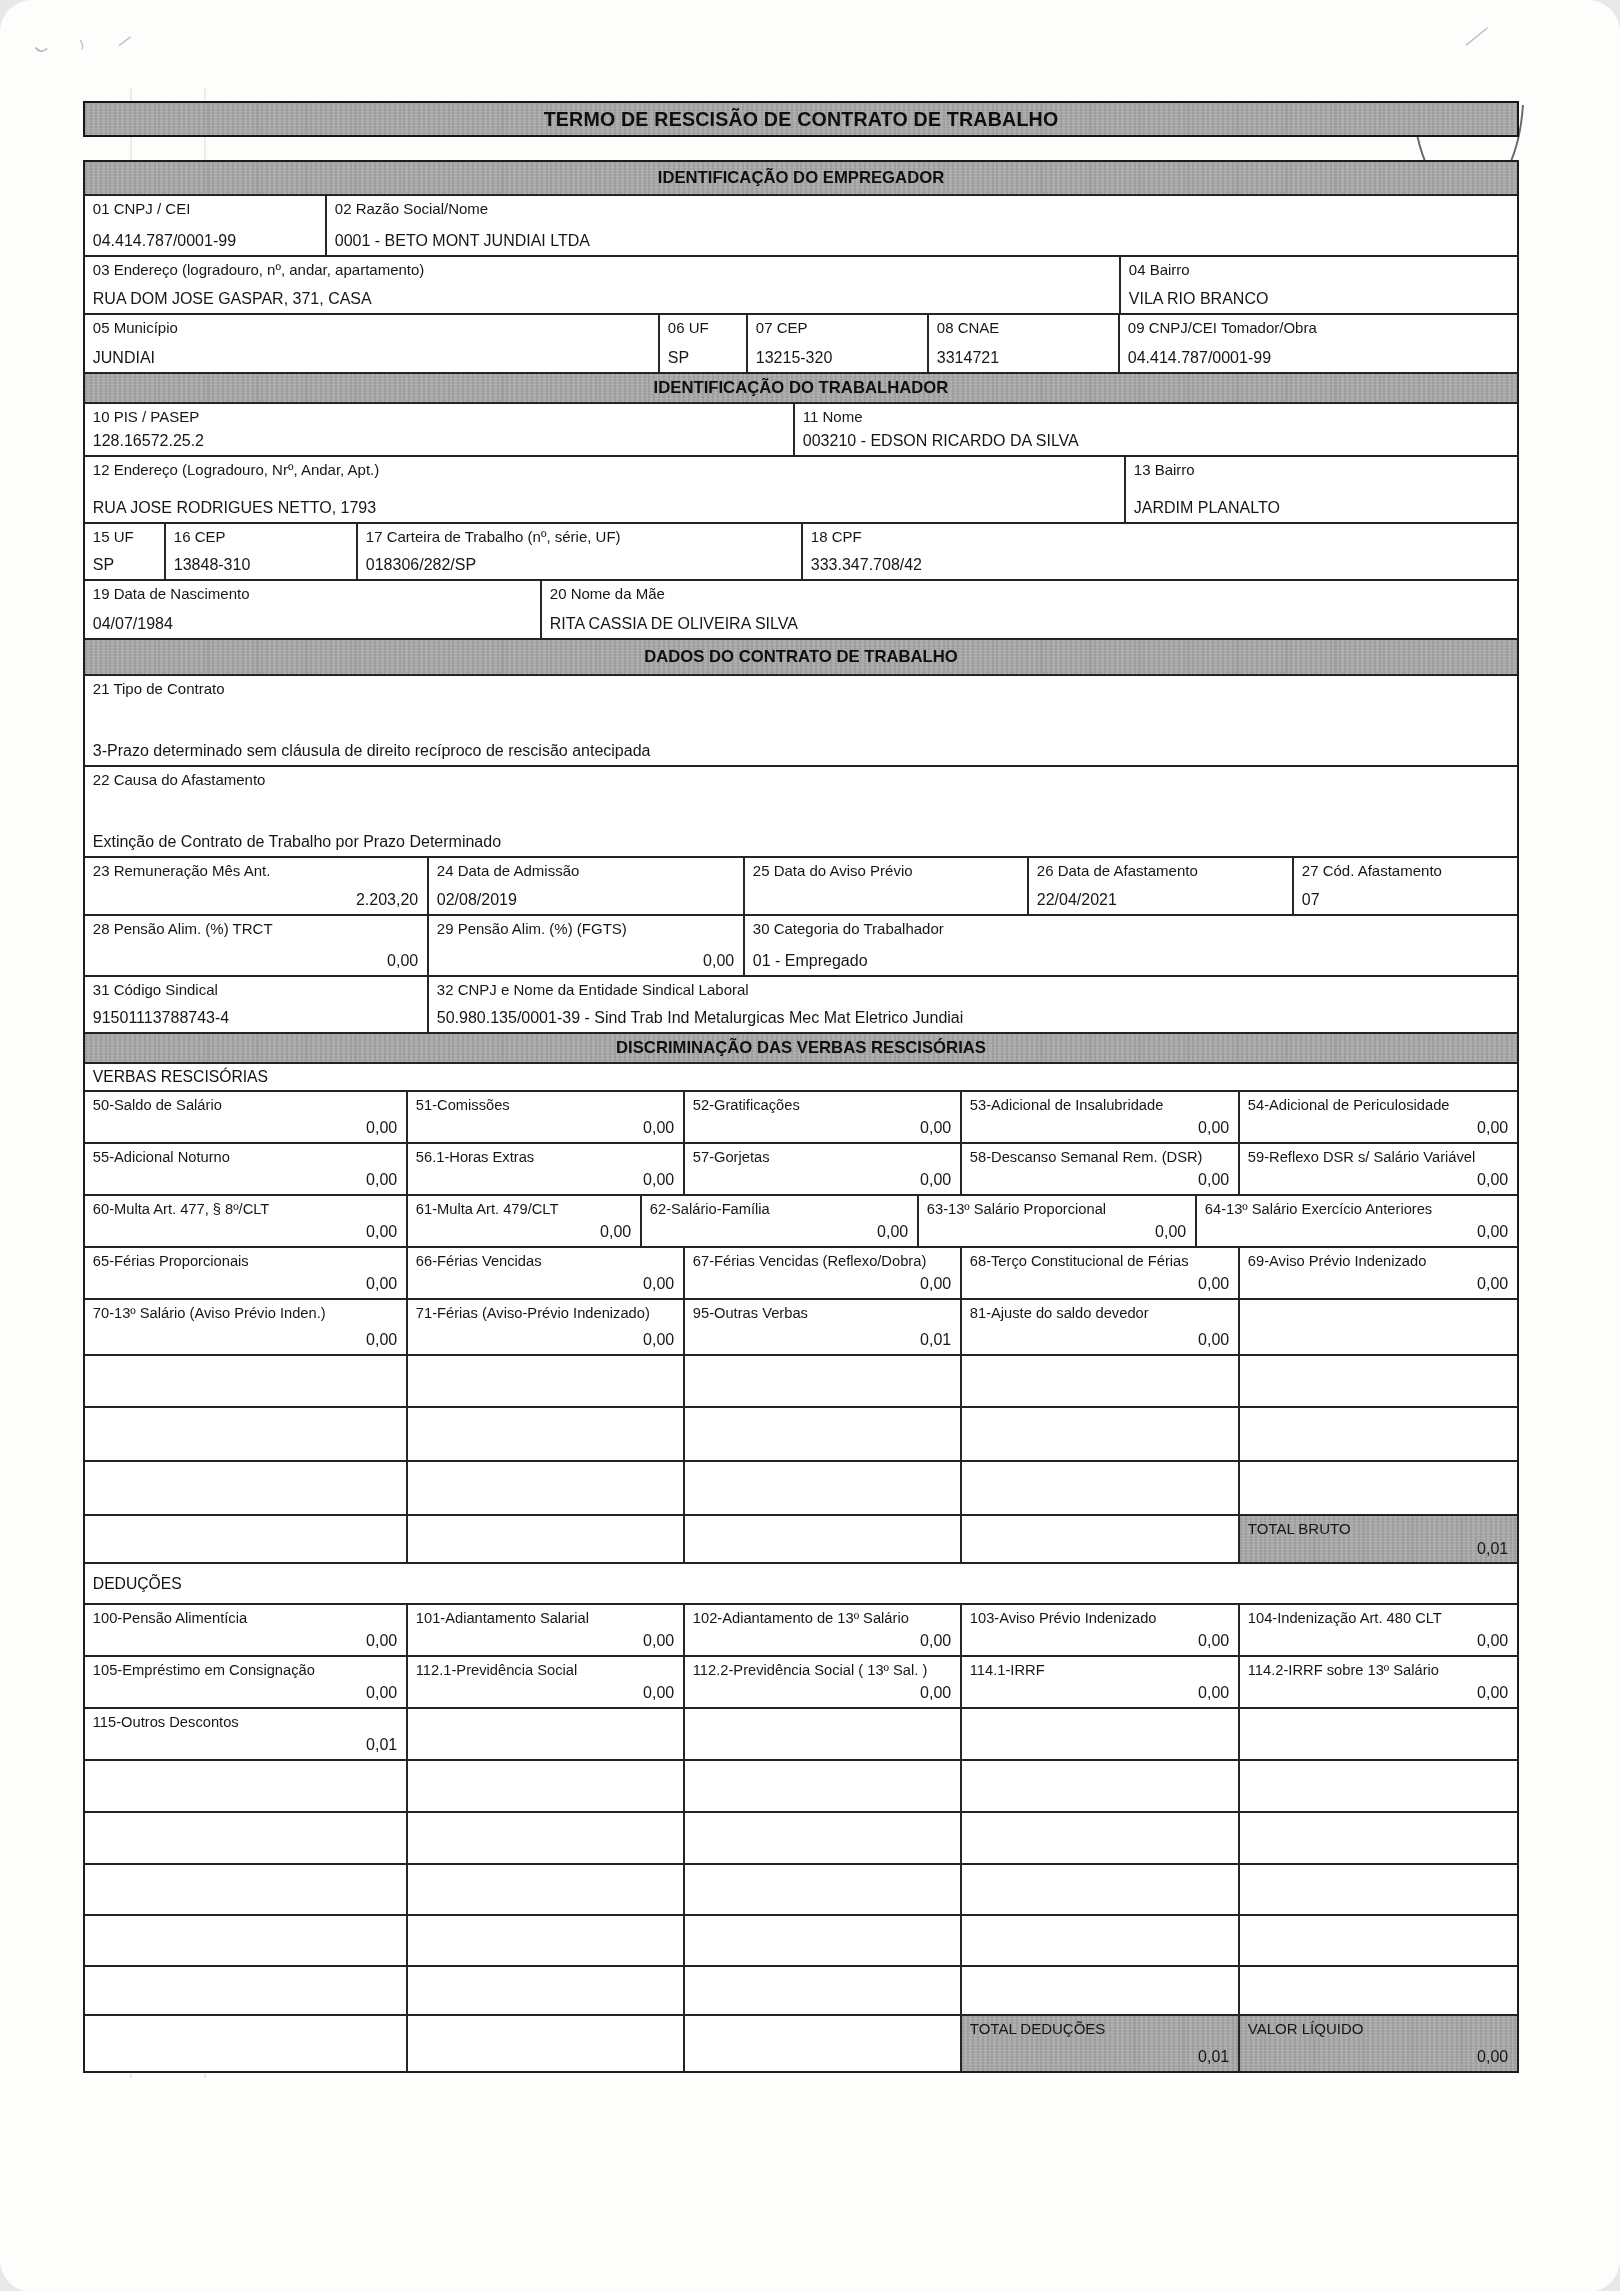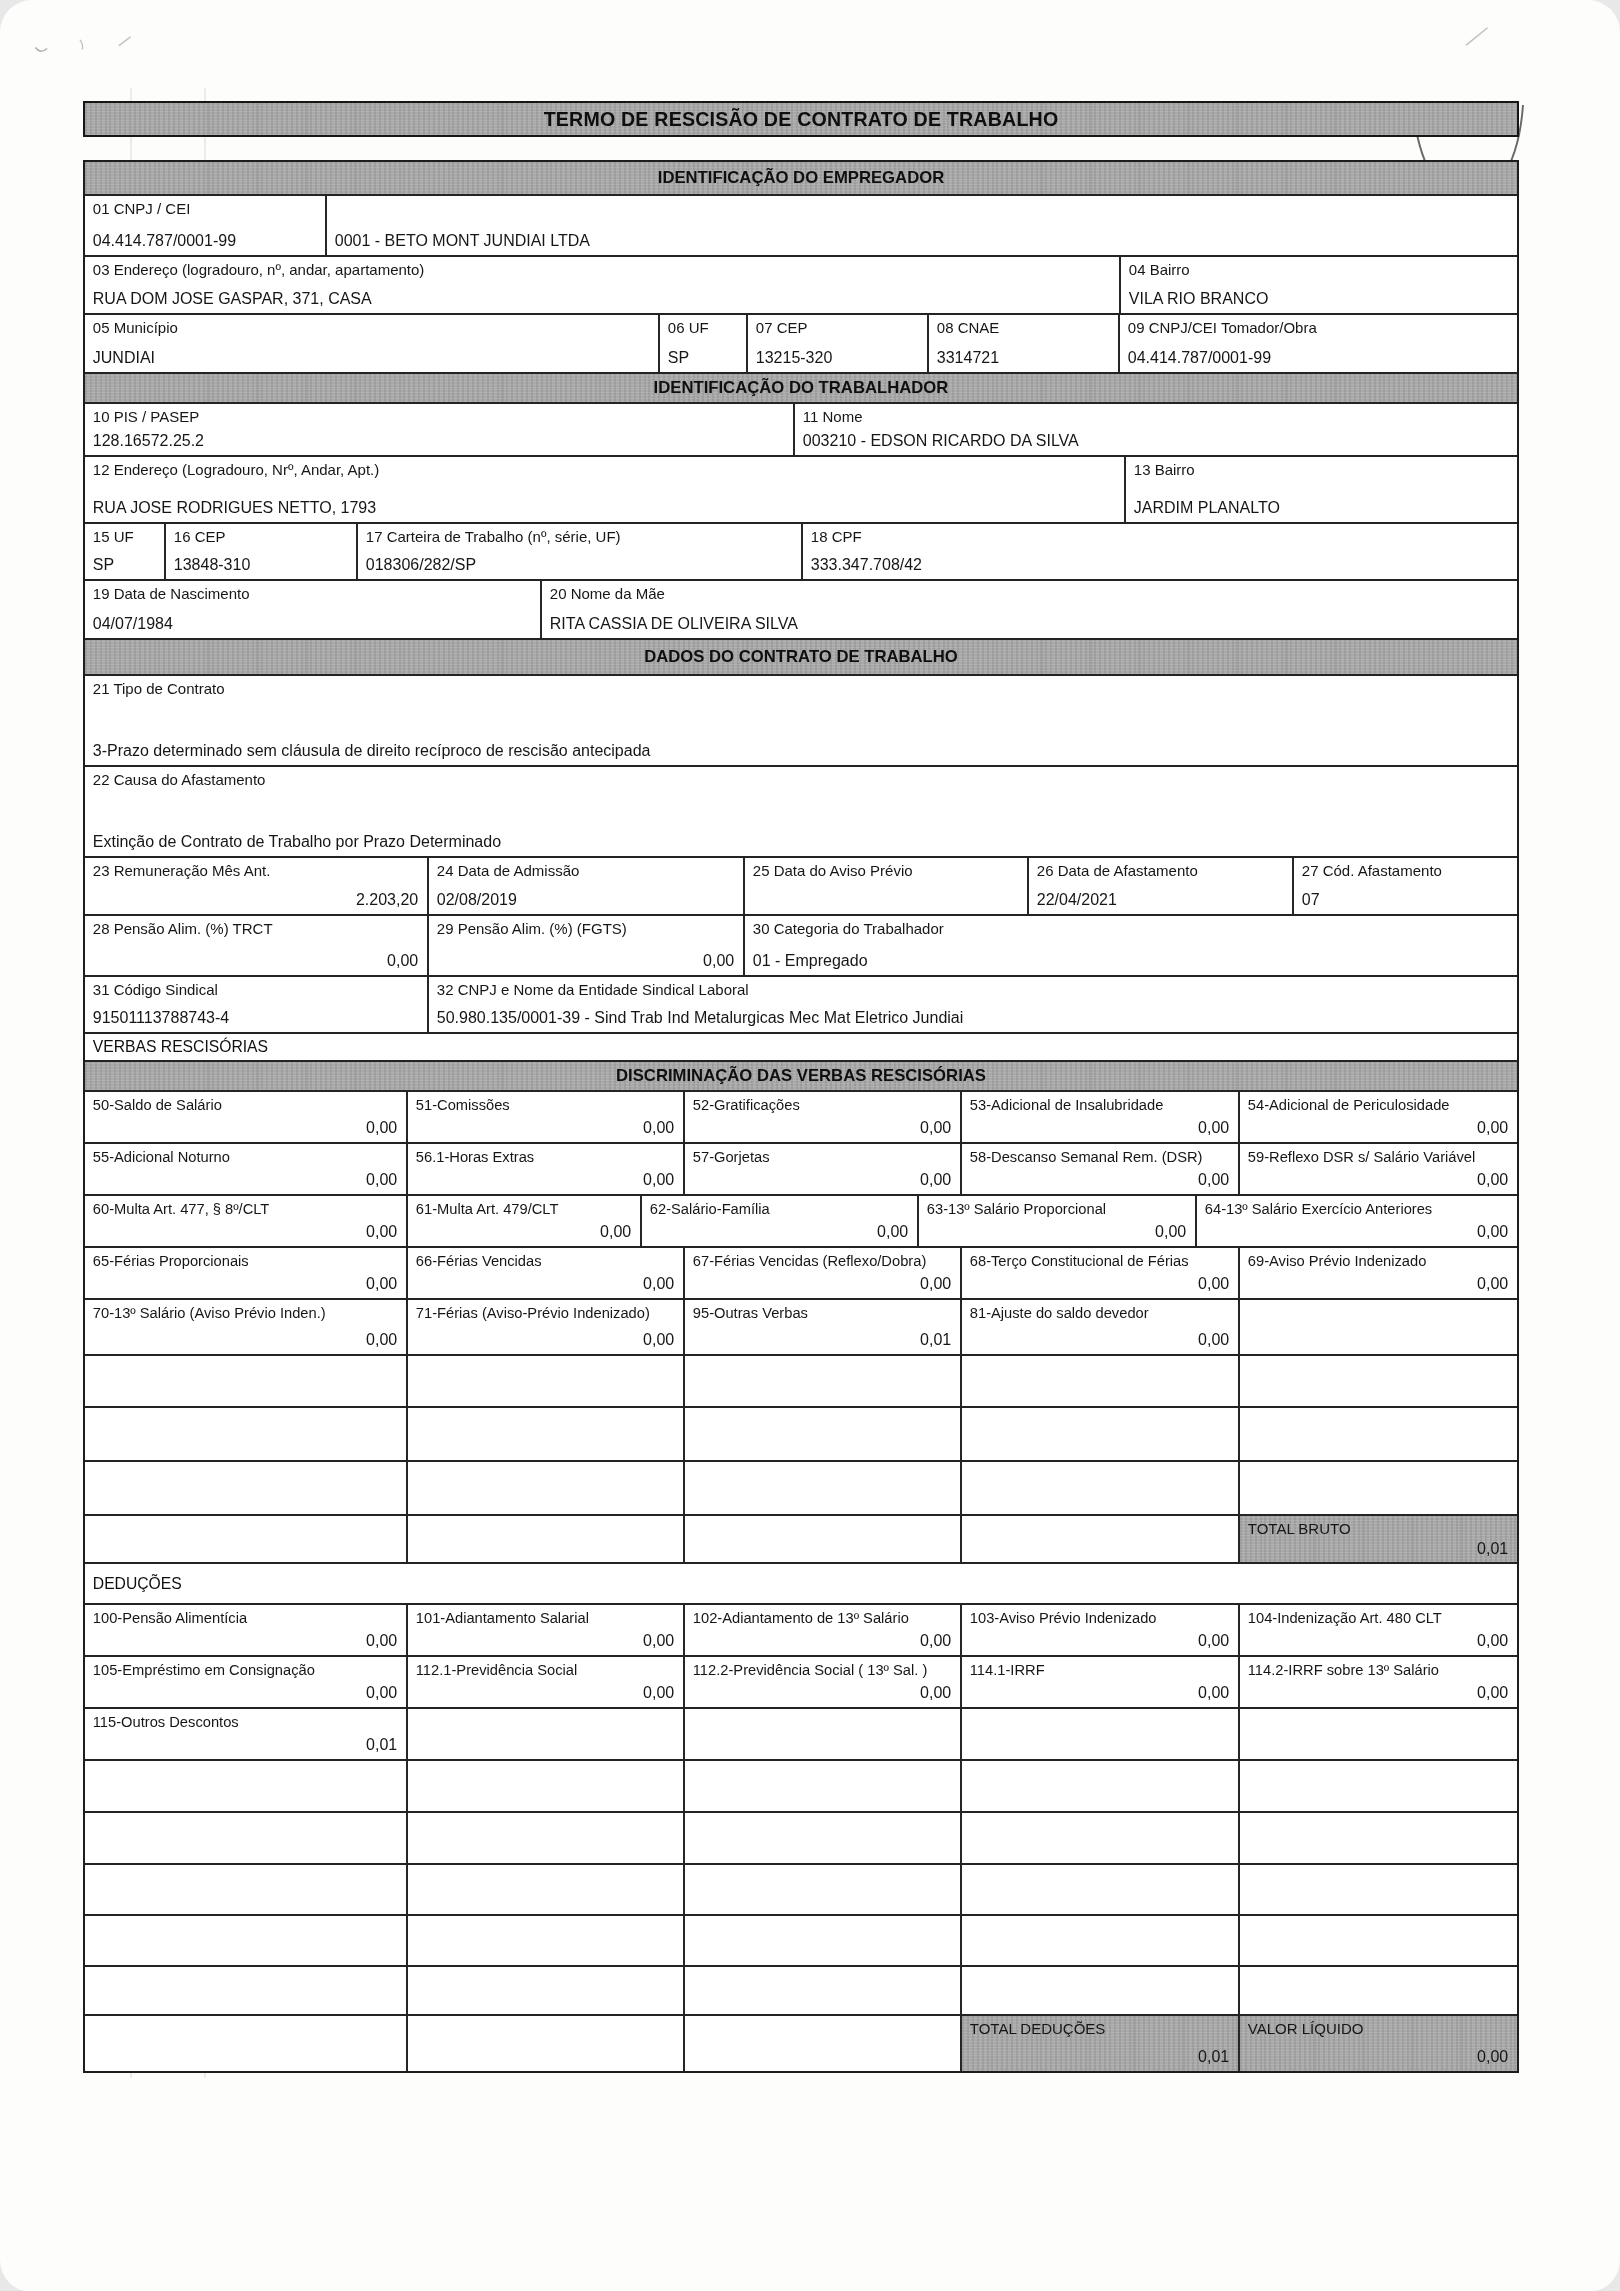--- a/index.html
+++ b/index.html
@@ -75,20 +75,21 @@
     <div class="row hdr shade" style="height:32px">
       <span>IDENTIFICAÇÃO DO EMPREGADOR</span>
     </div>
 
     <div class="row" style="height:61px">
       <div class="c" style="width:240px">
         <span class="lbl">01 CNPJ / CEI</span>
         <span class="val">04.414.787/0001-99</span>
       </div>
       <div class="c fx">
+        <span class="lbl">02 Razão Social/Nome</span>
         <span class="val">0001 - BETO MONT JUNDIAI  LTDA</span>
       </div>
     </div>
 
     <div class="row" style="height:58px">
       <div class="c" style="width:1034px">
         <span class="lbl">03 Endereço (logradouro, nº, andar, apartamento)</span>
         <span class="val">RUA DOM JOSE GASPAR, 371, CASA</span>
       </div>
       <div class="c fx">
@@ -236,26 +237,26 @@
       <div class="c" style="width:342px">
         <span class="lbl">31 Código Sindical</span>
         <span class="val">91501113788743-4</span>
       </div>
       <div class="c fx">
         <span class="lbl">32 CNPJ e Nome da Entidade Sindical Laboral</span>
         <span class="val">50.980.135/0001-39 - Sind Trab Ind Metalurgicas Mec Mat Eletrico Jundiai</span>
       </div>
     </div>
 
+    <div class="row hdr shade" style="height:30px">
+      <span>DISCRIMINAÇÃO DAS VERBAS RESCISÓRIAS</span>
+    </div>
+
     <div class="row tablabel" style="height:28px">
       <span>VERBAS RESCISÓRIAS</span>
-    </div>
-
-    <div class="row hdr shade" style="height:30px">
-      <span>DISCRIMINAÇÃO DAS VERBAS RESCISÓRIAS</span>
     </div>
 
     <div class="row sm" style="height:52px">
       <div class="c" style="width:321px">
         <span class="lbl">50-Saldo de Salário</span>
         <span class="val money">0,00</span>
       </div>
       <div class="c" style="width:277px">
         <span class="lbl">51-Comissões</span>
         <span class="val money">0,00</span>

